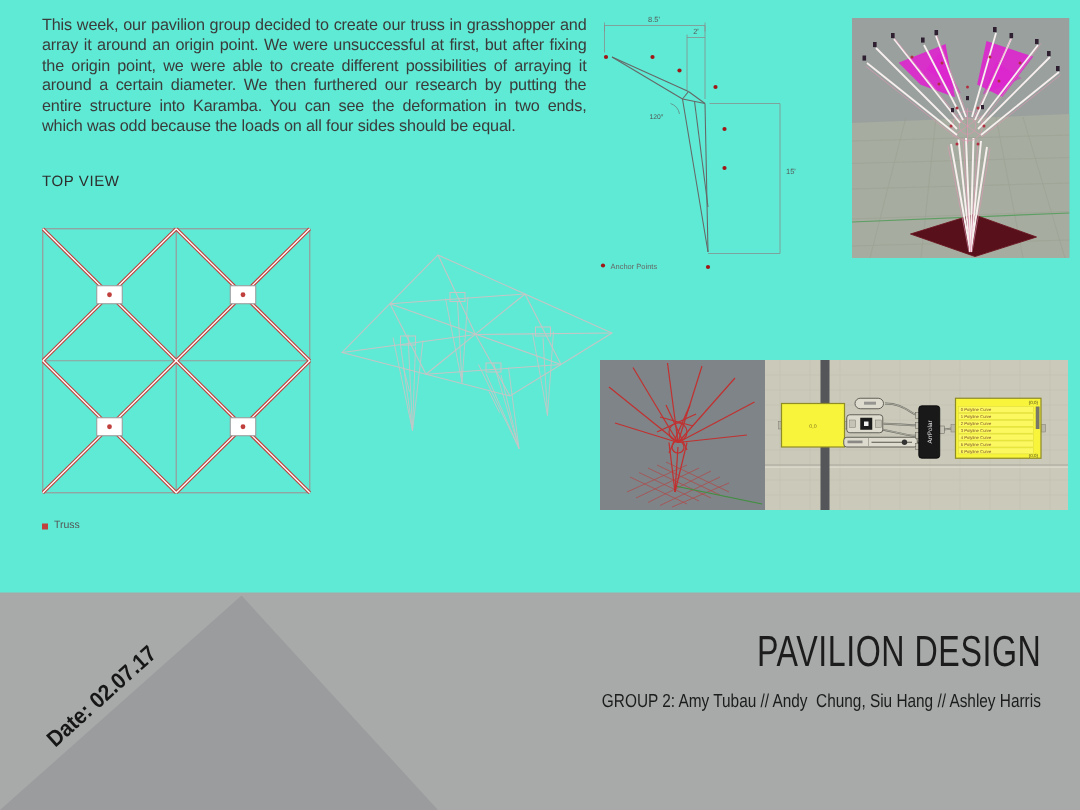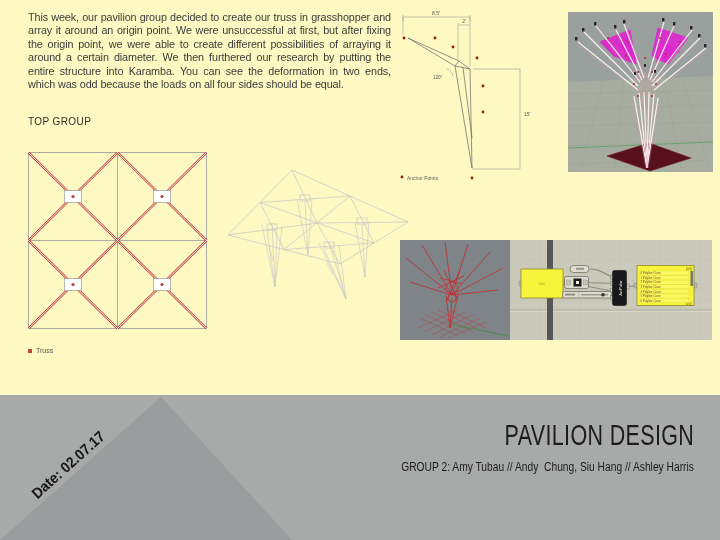--- a/index.html
+++ b/index.html
@@ -1,16 +1,16 @@
 <!DOCTYPE html>
 <html><head>
 <meta charset="utf-8">
 <style>
   html,body{margin:0;padding:0;background:#e8e8e8;}
-  .slide{position:relative;width:720px;height:540px;background:#fef9c3;overflow:hidden;
+  .slide{position:relative;width:720px;height:540px;background:#5eead4;overflow:hidden;
          font-family:"Liberation Sans",sans-serif;}
   .para{position:absolute;left:28px;top:11px;width:363px;font-size:10.8px;line-height:1.24;
         color:#3b3b3b;text-align:justify;letter-spacing:-0.1px;}
   .section-label{position:absolute;left:28px;top:116px;font-size:10px;color:#2e2e2e;letter-spacing:0.4px;}
   .legend-row{position:absolute;display:flex;align-items:center;gap:4px;font-size:7px;color:#555;}
   .legend-swatch{width:4px;height:4px;background:#c0403d;display:inline-block;}
   .footer-band{position:absolute;left:0;top:395px;width:720px;height:145px;background:#a8aaaa;}
   .footer-tri{position:absolute;left:0;top:0;width:720px;height:145px;}
   .date-label{position:absolute;left:0px;top:456px;width:136px;text-align:center;
         font-size:15px;font-weight:700;color:#161616;
@@ -21,21 +21,21 @@
         transform:scaleX(0.82);transform-origin:right center;white-space:pre;}
   svg{position:absolute;display:block;}
   svg text{font-family:"Liberation Sans",sans-serif;}
 </style>
 </head>
 <body>
 
 <div class="slide">
 
   <div class="para">This week, our pavilion group decided to create our truss in grasshopper and array it around an origin point. We were unsuccessful at first, but after fixing the origin point, we were able to create different possibilities of arraying it around a certain diameter. We then furthered our research by putting the entire structure into Karamba. You can see the deformation in two ends, which was odd because the loads on all four sides should be equal.</div>
-  <div class="section-label">TOP GROUP</div>
+  <div class="section-label">TOP VIEW</div>
 
   <svg style="left:28px;top:151px" width="180" height="180" viewBox="0 0 180 180">
     <g stroke="#9a9a9a" stroke-width="0.8" fill="none">
       <rect x="0.5" y="1.5" width="178" height="176"></rect>
       <line x1="89.5" y1="1.5" x2="89.5" y2="177.5"></line>
       <line x1="0.5" y1="89.5" x2="178.5" y2="89.5"></line>
     </g>
     <g stroke="#c0403d" stroke-width="2.4">
       <line x1="0.5" y1="1.5" x2="89.5" y2="89.5"></line>
         <line x1="89.5" y1="1.5" x2="0.5" y2="89.5"></line>

